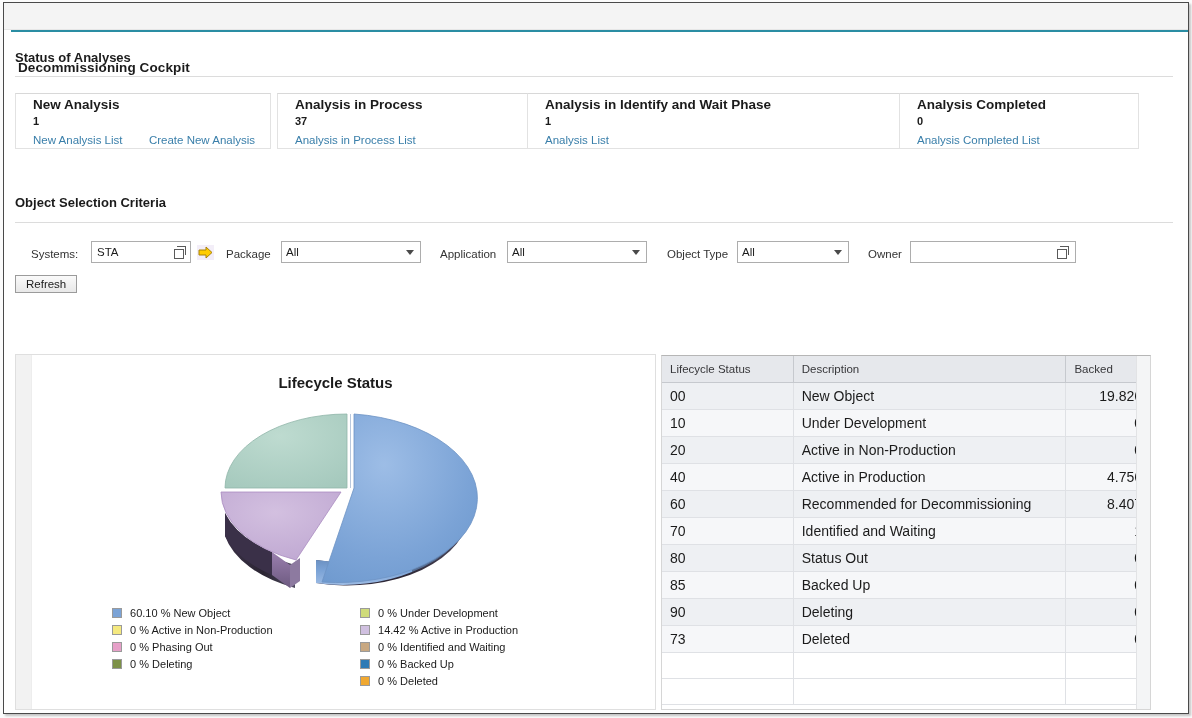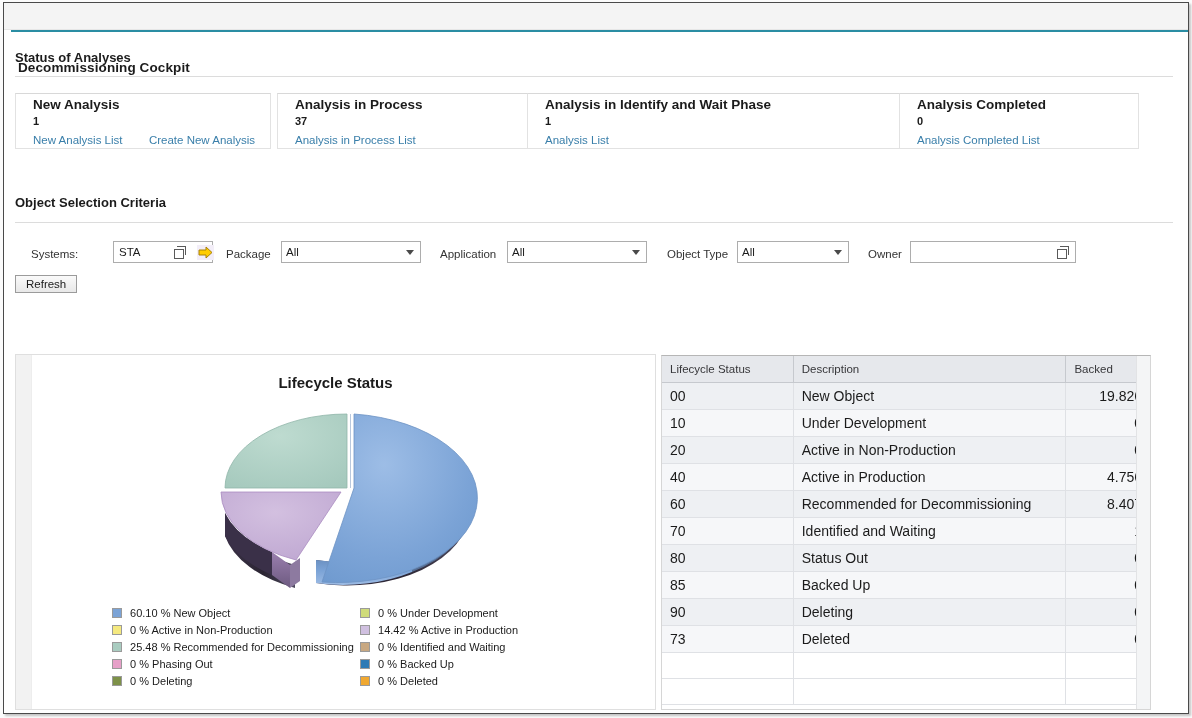--- a/index.html
+++ b/index.html
@@ -250,21 +250,21 @@
         </div>
       </div>
     </div>
 
     <div class="section-head" style="left:11px; top:192px;">Object Selection Criteria</div>
     <div class="section-rule" style="left:11px; top:219px; width:1158px;"></div>
 
     <div class="criteria-row">
 
       <span class="fld-label" style="left:27px;">Systems:</span>
-      <input class="txtbox" style="left: 87px; width: 100px; margin-left: 22px;" value="STA">
+      <input class="txtbox" style="left: 87px; width: 100px;" value="STA">
       <span class="vh-icon" style="left:170px;"></span>
       <span class="arrow-btn" style="left:193px;">
         <svg width="18" height="17" viewBox="0 0 18 17">
           <rect x="0" y="1" width="17" height="15" fill="#f3eef8"></rect>
           <path d="M2 6 h7 V3 l6 5.5 -6 5.5 V11 H2 Z" fill="#ffcc00" stroke="#a8820a" stroke-width="1"></path>
         </svg>
       </span>
 
       <span class="fld-label" style="left:222px;">Package</span>
       <span class="sel-wrap" style="left:277px; width:140px;">
@@ -359,24 +359,20 @@
         <div class="legend-col" style="left:0; width:250px;">
           <div class="legend-item">
             <span class="legend-sw" style="background:#7ba3d6;"></span>
             <span>60.10 % New Object</span>
           </div>
           <div class="legend-item">
             <span class="legend-sw" style="background:#f5e97f;"></span>
             <span>0 % Active in Non-Production</span>
           </div>
           <div class="legend-item">
-            <span class="legend-sw" style="background:#a9ccc0;"></span>
-            <span>25.48 % Recommended for Decommissioning</span>
-          </div>
-          <div class="legend-item">
             <span class="legend-sw" style="background:#e6a0c8;"></span>
             <span>0 % Phasing Out</span>
           </div>
           <div class="legend-item">
             <span class="legend-sw" style="background:#7d9148;"></span>
             <span>0 % Deleting</span>
           </div>
         </div>
 
         <div class="legend-col" style="left:248px; width:180px;">

